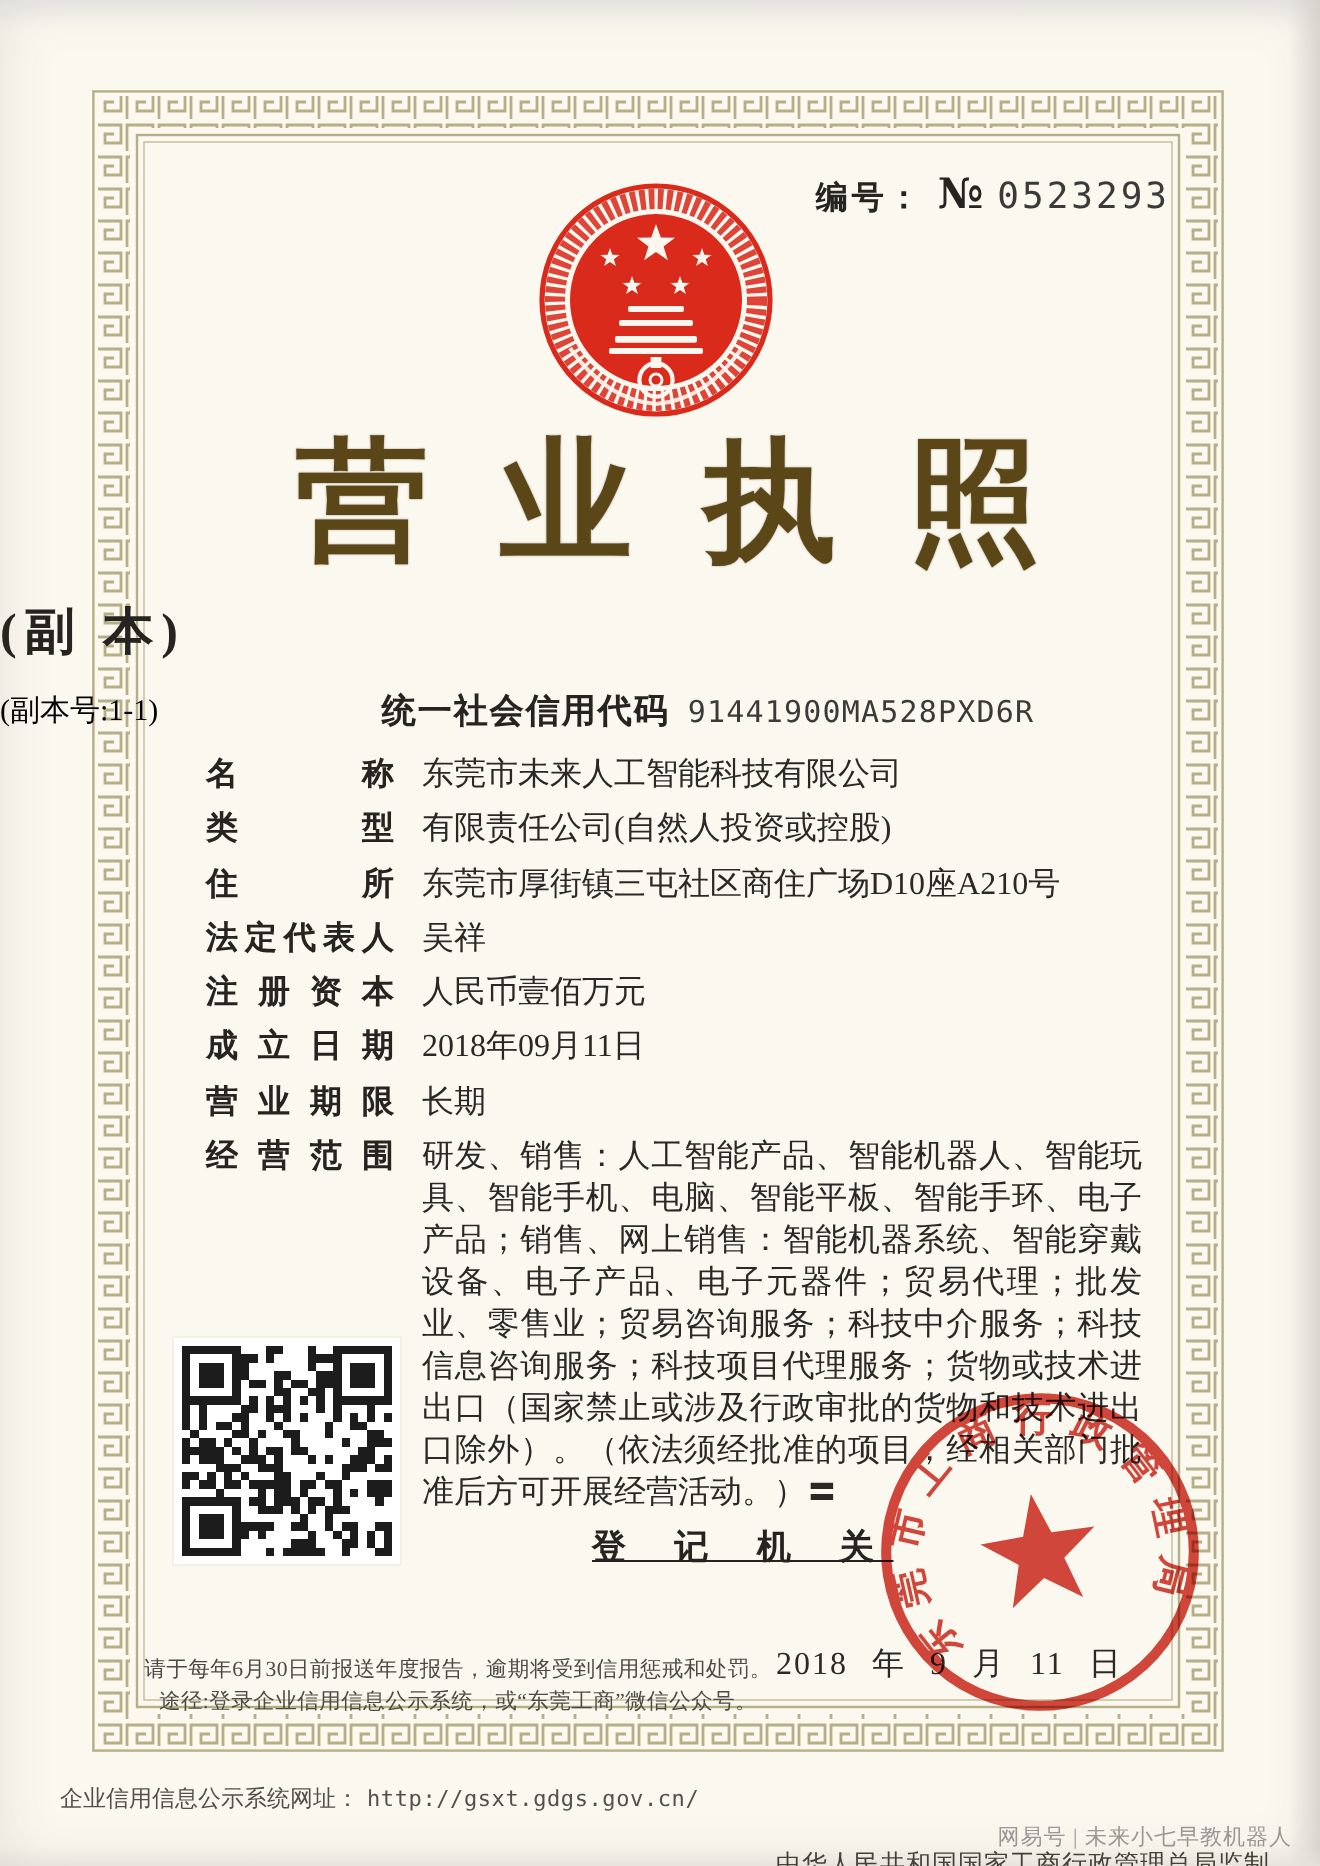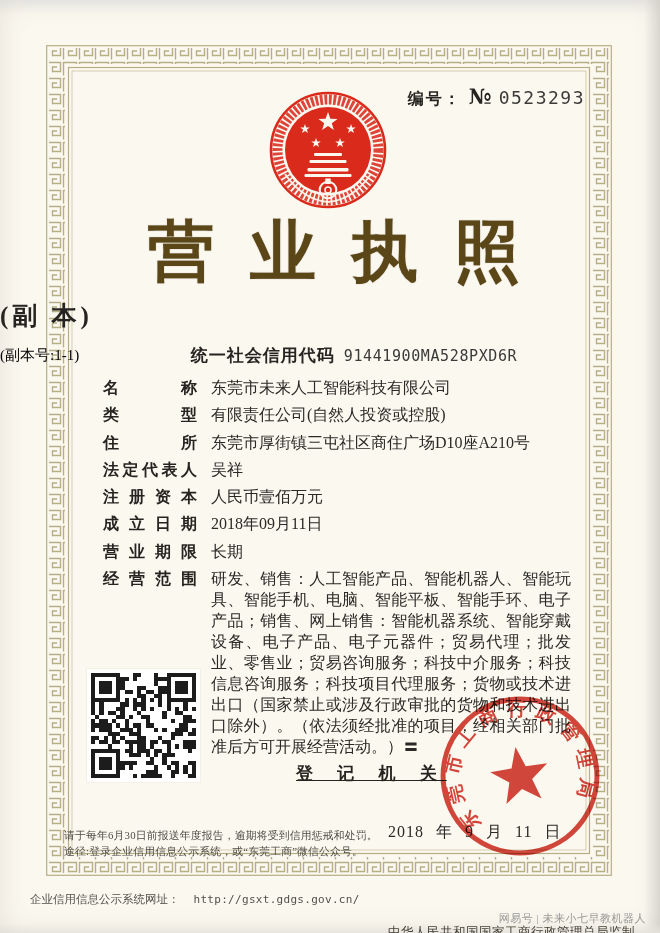--- a/index.html
+++ b/index.html
@@ -56,23 +56,23 @@
   .registrar{position:absolute;left:296px;top:762px;
     font-size:17px;font-weight:bold;letter-spacing:10px;text-decoration:underline;}
 
   .seal{position:absolute;left:434px;top:690px;width:172px;height:172px;
     transform:rotate(-9deg);opacity:.93;mix-blend-mode:multiply;z-index:6;}
 
   .issue-date{position:absolute;left:388px;top:822px;z-index:2;
     font-size:16px;letter-spacing:1px;word-spacing:7px;color:#2c2a26;}
 
   .notes{position:absolute;left:64px;top:827px;width:330px;
-    font-size:10.8px;line-height:16px;color:#4c4a44;letter-spacing:.2px;}
-
-  .footer-left{position:absolute;left:30px;top:892px;display:flex;align-items:baseline;gap:14px;
+    font-size:10.8px;line-height:16px;color:#4c4a44;letter-spacing:.2px;text-align:center;}
+
+  .footer-left{position:absolute;left:30px;top:892px;display:flex;align-items:baseline;gap:4px;
     font-size:11.5px;color:#53504a;}
   .footer-url{font-family:"DejaVu Sans Mono","Liberation Mono",monospace;font-size:11px;letter-spacing:.3px;}
   .footer-right{position:absolute;left:388px;top:888px;
     font-size:12.5px;color:#454239;letter-spacing:.5px;margin-top:36px;}
 
   .watermark{position:absolute;right:14px;top:911px;font-size:11px;color:#a0a09d;letter-spacing:.5px;margin-left:21px;}
   .wm-text{color:#9a9a97;}
 </style>
 </head>
 <body>

